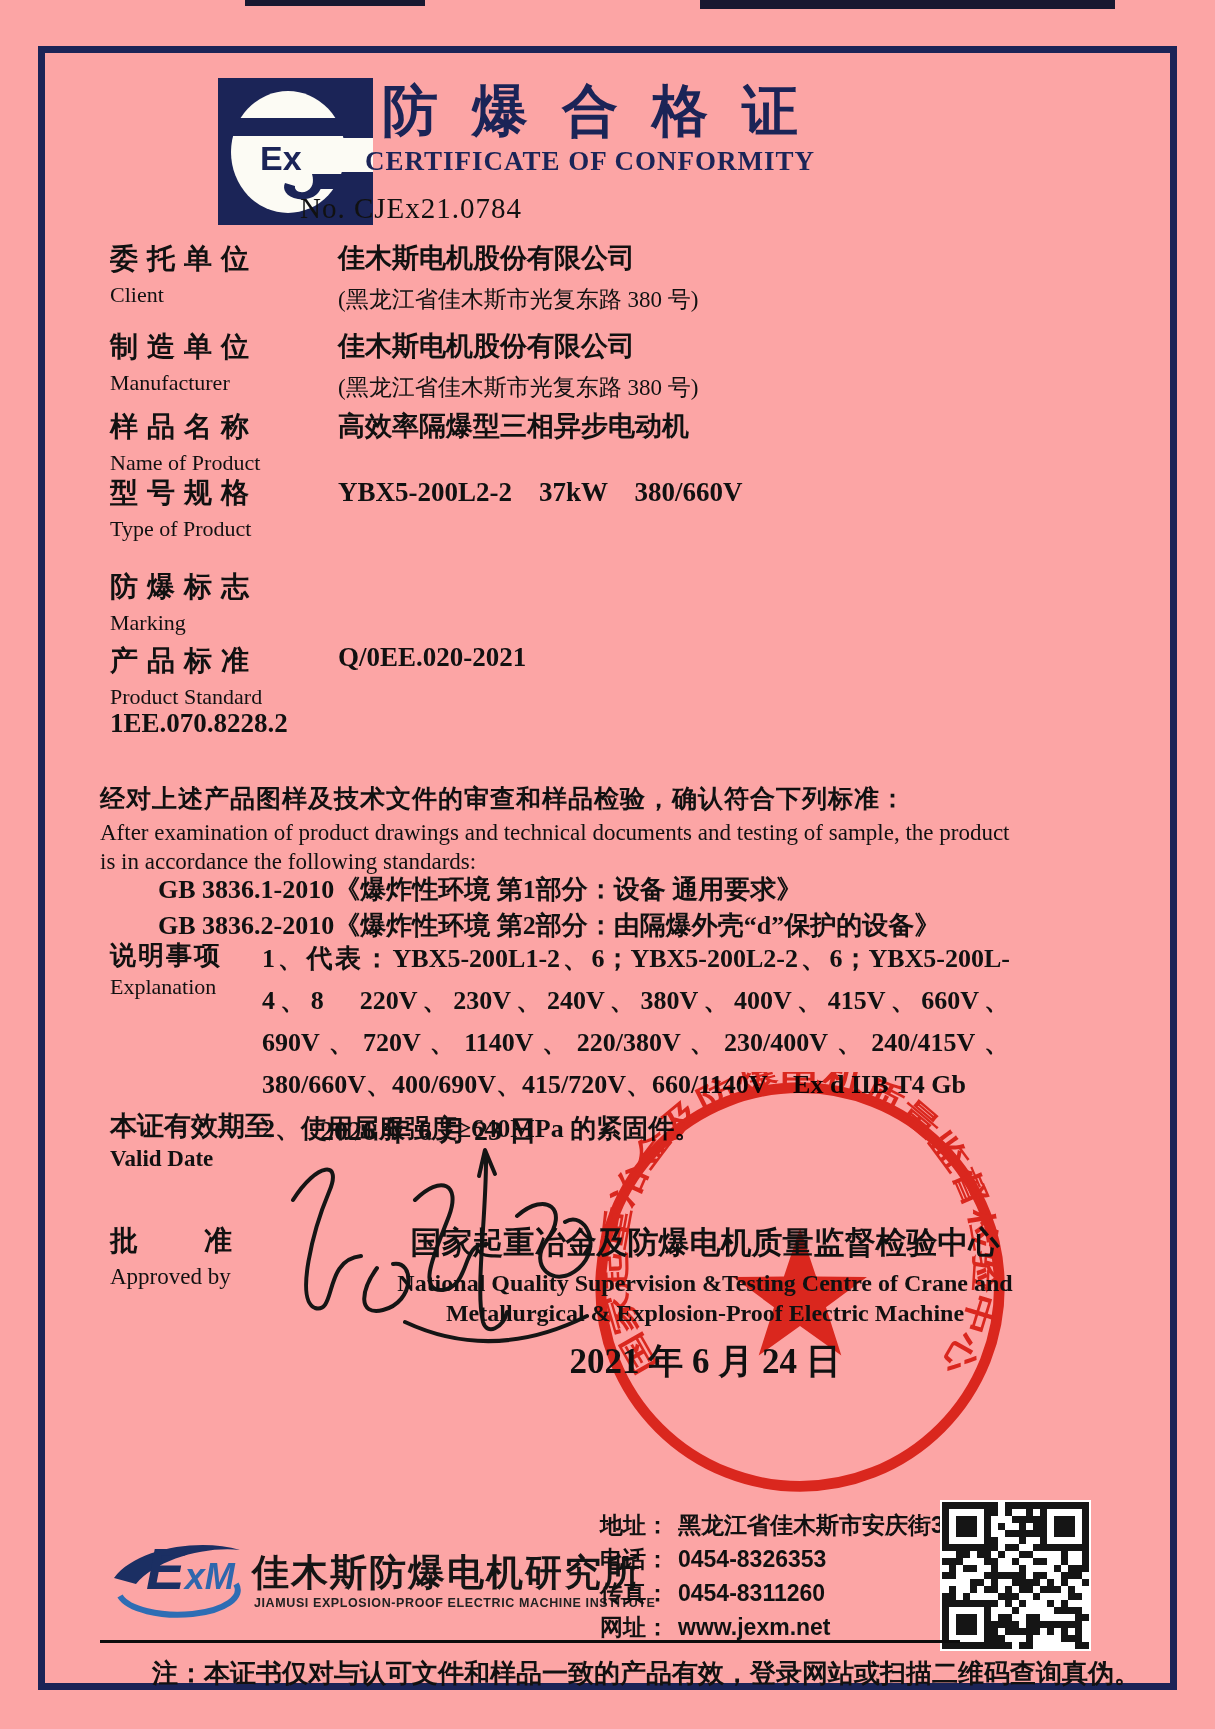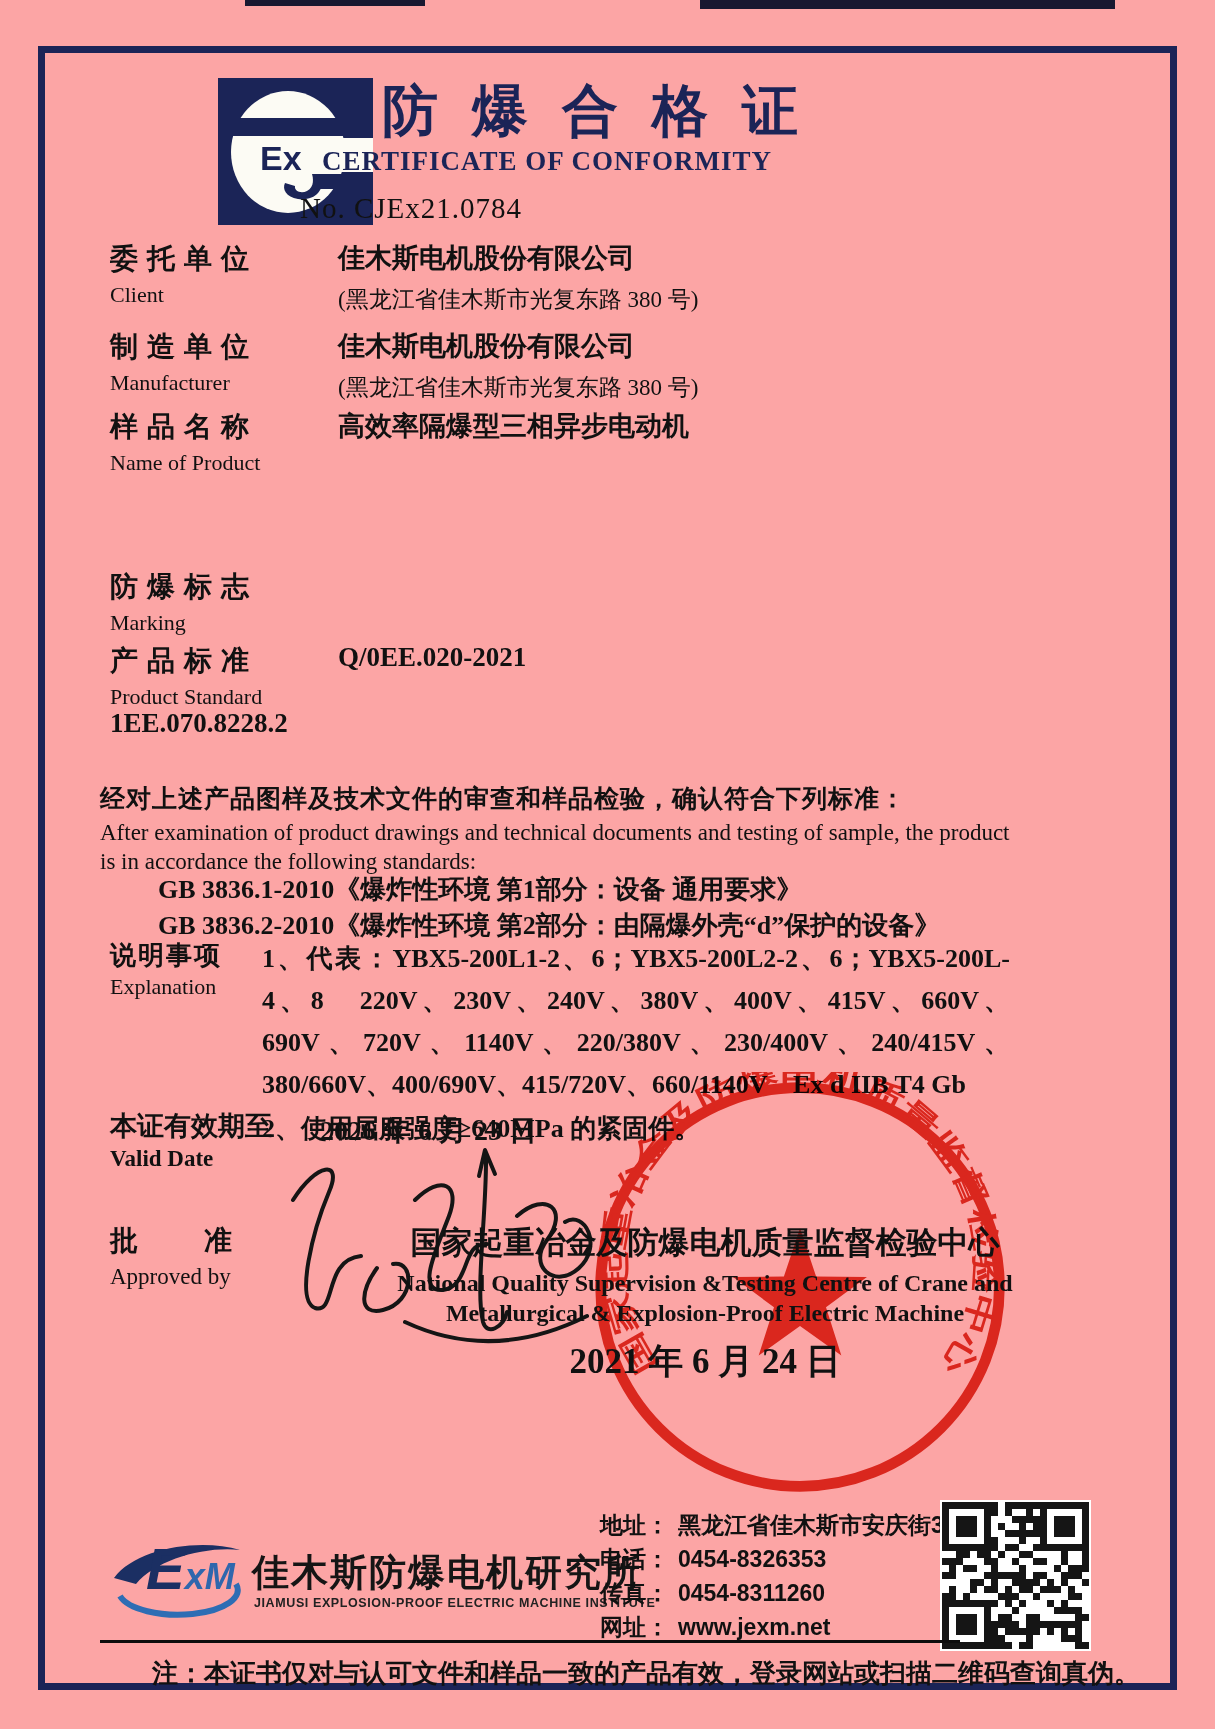--- a/index.html
+++ b/index.html
@@ -5,21 +5,21 @@
   html,body{margin:0;padding:0;background:#d8d8d8}
   .page{position:relative;width:1215px;height:1729px;background:#fca5a5;
         font-family:"Liberation Serif","DejaVu Serif",serif;color:#111;overflow:hidden;margin:0 auto}
   .abs{position:absolute}
   .frame{position:absolute;left:38px;top:46px;width:1125px;height:1630px;border:7px solid #1b2457}
   .artifact{position:absolute;background:#181830}
 
   
   .title{left:330px;top:74px;width:520px;text-align:center;font-size:56px;font-weight:bold;
          color:#1b2457;letter-spacing:34px;text-indent:34px;white-space:nowrap}
-  .subtitle{left:322px;top:146px;width:520px;font-size:27px;font-weight:bold;
+  .subtitle{left:330px;top:146px;width:520px;text-align:center;font-size:27px;font-weight:bold;
             color:#1b2457;letter-spacing:1px}
   .noline{left:300px;top:192px;width:520px;text-align:left;font-size:29px;letter-spacing:1px}
 
   
   .frow{position:absolute;left:110px;display:flex}
   .flabel{width:228px}
   .fcn{font-family:"Liberation Sans","DejaVu Sans",sans-serif;font-weight:bold;font-size:28px;
        letter-spacing:9px;white-space:nowrap}
   .fen{font-size:22px;margin-top:4px}
   .fval{padding-left:0}
@@ -123,20 +123,29 @@
   <div class="frow" style="top:408px">
     <div class="flabel">
       <div class="fcn">样品名称</div>
       <div class="fen">Name of Product</div>
     </div>
     <div class="fval">
       <div class="fmain">高效率隔爆型三相异步电动机</div>
     </div>
   </div>
 
+  <div class="frow" style="top:474px">
+    <div class="flabel">
+      <div class="fcn">型号规格</div>
+      <div class="fen">Type of Product</div>
+    </div>
+    <div class="fval">
+      <div class="fmain">YBX5-200L2-2　37kW　380/660V</div>
+    </div>
+  </div>
 
   <div class="frow" style="top:568px">
     <div class="flabel">
       <div class="fcn">防爆标志</div>
       <div class="fen">Marking</div>
     </div>
   </div>
 
   <div class="frow" style="top:642px">
     <div class="flabel">

